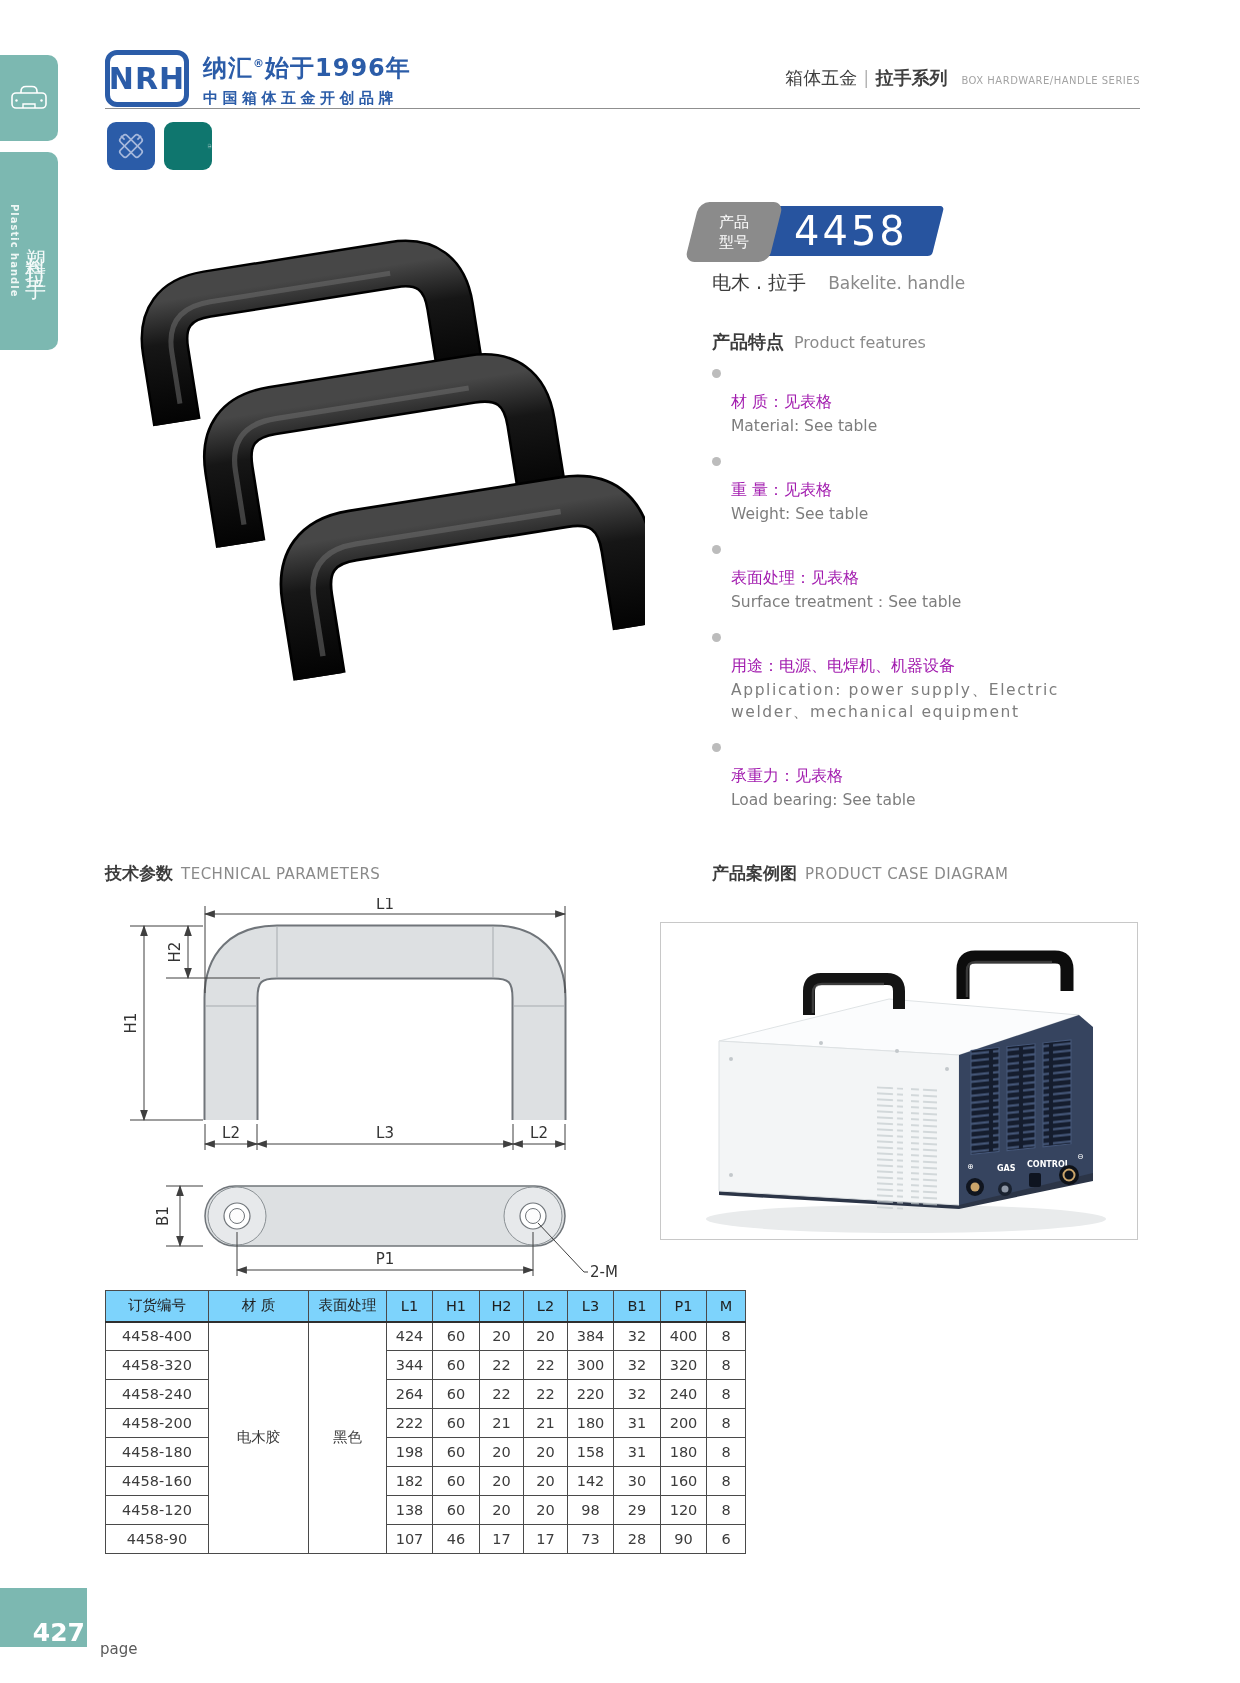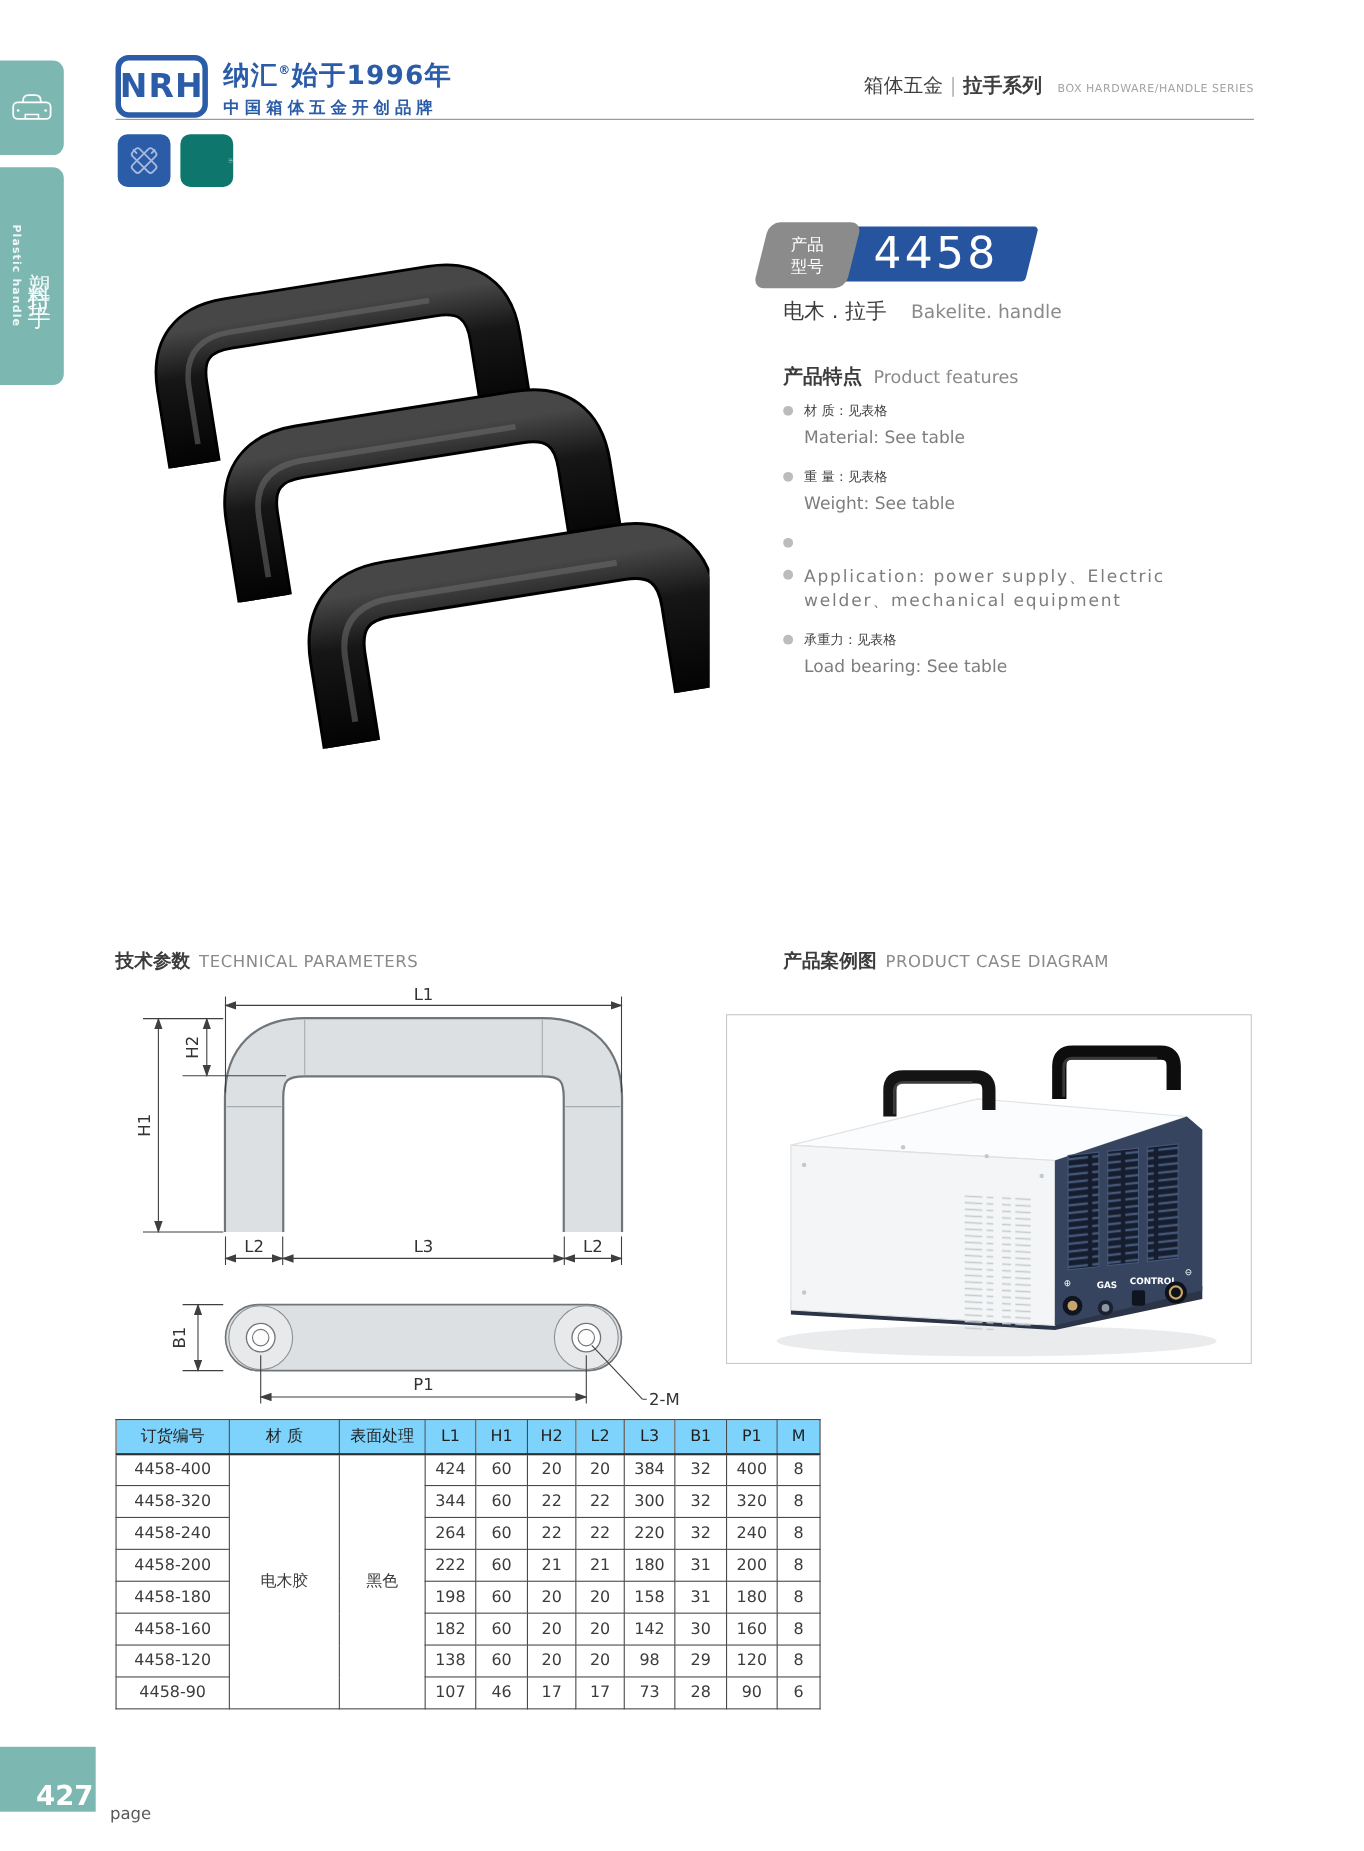--- a/index.html
+++ b/index.html
@@ -42,21 +42,21 @@
   .prod-name .zh { font-size:19px; color:#3c3c3c; }
   .prod-name .en { font-size:17px; color:#8a8a8a; }
 
   
   .feat-title { position:absolute; left:712px; top:330px; display:flex; align-items:baseline; gap:10px;justify-content:center; }
   .feat-title .zh { font-size:18px; font-weight:bold; color:#3c3c3c; }
   .feat-title .en { font-size:16px; color:#8a8a8a; }
   .feat-list { position:absolute; left:712px; top:362px; width:432px; }
   .feat { display:flex; margin-bottom:13px; }
   .dot { width:9px; height:9px; border-radius:50%; background:#bcbcbc; margin:7px 10px 0 0; flex:none; }
-  .fzh { font-size:12px; color:#404040; line-height:23px; }
+  .fzh { font-size:16px; color:#a21caf; line-height:23px;margin-top:28px; }
   .fen { font-size:15.5px; color:#7d7d7d; line-height:22px; margin-top:2px; }
   .fen.spread { letter-spacing:1.6px; }
 
   
   .sec-hdr { position:absolute; display:flex; align-items:baseline; gap:8px;justify-content:flex-end; }
   .sec-hdr .zh { font-size:17px; font-weight:bold; color:#3c3c3c; }
   .sec-hdr .en { font-size:15px; color:#8a8a8a; letter-spacing:0.5px; }
   .sec-tech { left:105px; top:862px; }
   .sec-case { left:712px; top:862px; }
 
@@ -191,24 +191,29 @@
     </div>
     <div class="feat">
       <span class="dot"></span>
       <div>
           <div class="fzh">重  量：见表格</div>
            <div class="fen">Weight: See table</div>
         </div>
     </div>
     <div class="feat">
       <span class="dot"></span>
+      <div>
+          <div class="fzh">表面处理：见表格</div>
+           <div class="fen">Surface treatment：See table</div>
+        </div>
     </div>
     <div class="feat">
       <span class="dot"></span>
       <div>
+          <div class="fzh">用途：电源、电焊机、机器设备</div>
            <div class="fen spread">Application: power supply、Electric welder、mechanical equipment</div>
         </div>
     </div>
     <div class="feat">
       <span class="dot"></span>
       <div>
           <div class="fzh">承重力：见表格</div>
            <div class="fen">Load bearing: See table</div>
         </div>
     </div>

